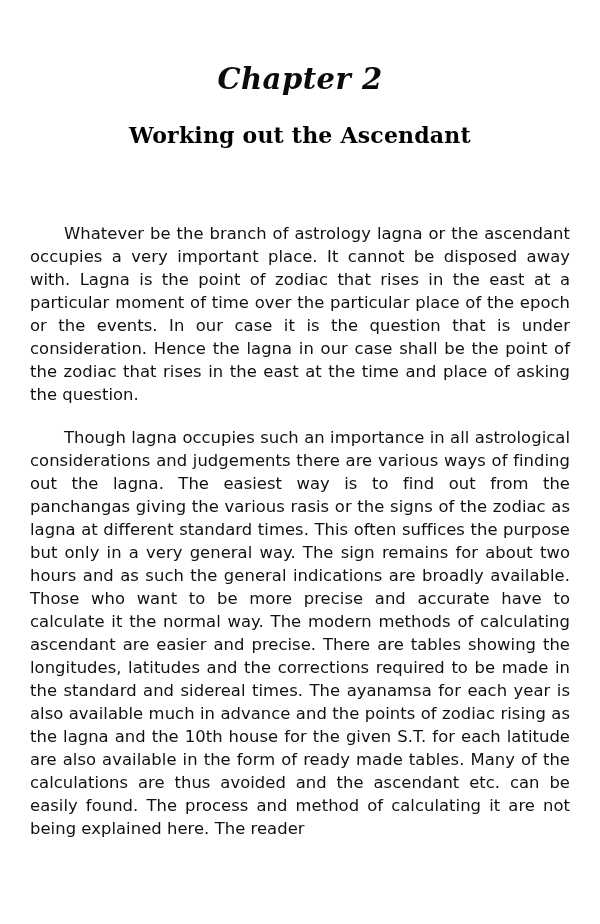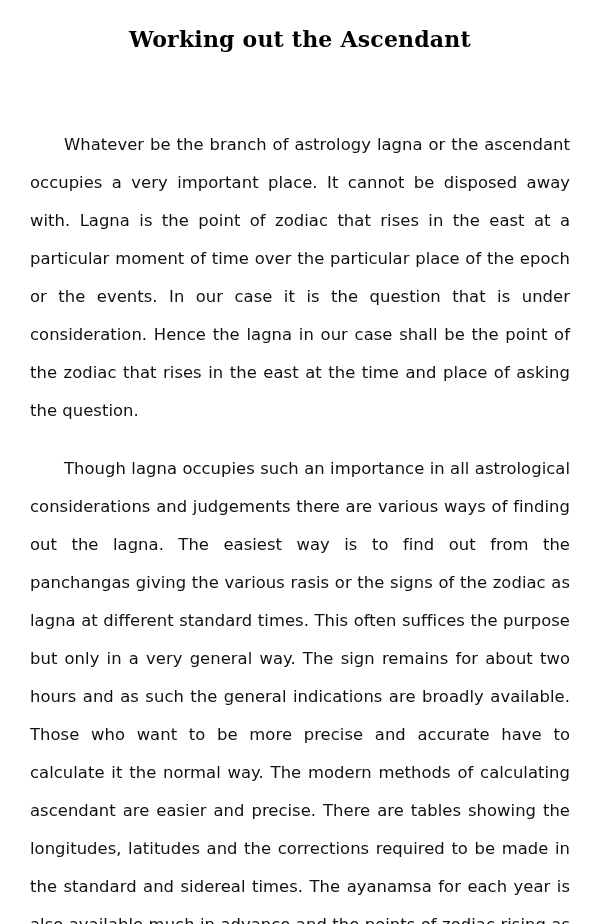--- a/index.html
+++ b/index.html
@@ -41,34 +41,35 @@
     color: #000000;
   }
   .body-copy {
     margin-top: 74px;
   }
   p.para {
     margin: 0 0 20px 0;
     text-align: justify;
     text-justify: inter-word;
     font-size: 16.4px;
-    line-height: 38px;
+    line-height: 23px;
     letter-spacing: 0.05px;
     color: #111111;
     text-indent: 34px;
   }
   p.para:last-child {
     margin-bottom: 0;
   }
 </style>
 </head>
 <body>
 
 <div class="page">
 
+  <div class="chapter-label">Chapter 2</div>
 
   <h1 class="chapter-title">Working out the Ascendant</h1>
 
   <div class="body-copy">
     <p class="para">Whatever be the branch of astrology lagna or the ascendant occupies a very important place. It cannot be disposed away with. Lagna is the point of zodiac that rises in the east at a particular moment of time over the particular place of the epoch or the events. In our case it is the question that is under consideration. Hence the lagna in our case shall be the point of the zodiac that rises in the east at the time and place of asking the question.</p>
     <p class="para">Though lagna occupies such an importance in all astrological considerations and judgements there are various ways of finding out the lagna. The easiest way is to find out from the panchangas giving the various rasis or the signs of the zodiac as lagna at different standard times. This often suffices the purpose but only in a very general way. The sign remains for about two hours and as such the general indications are broadly available. Those who want to be more precise and accurate have to calculate it the normal way. The modern methods of calculating ascendant are easier and precise. There are tables showing the longitudes, latitudes and the corrections required to be made in the standard and sidereal times. The ayanamsa for each year is also available much in advance and the points of zodiac rising as the lagna and the 10th house for the given S.T. for each latitude are also available in the form of ready made tables. Many of the calculations are thus avoided and the ascendant etc. can be easily found. The process and method of calculating it are not being explained here. The reader</p>
   </div>
 
 </div>
 

